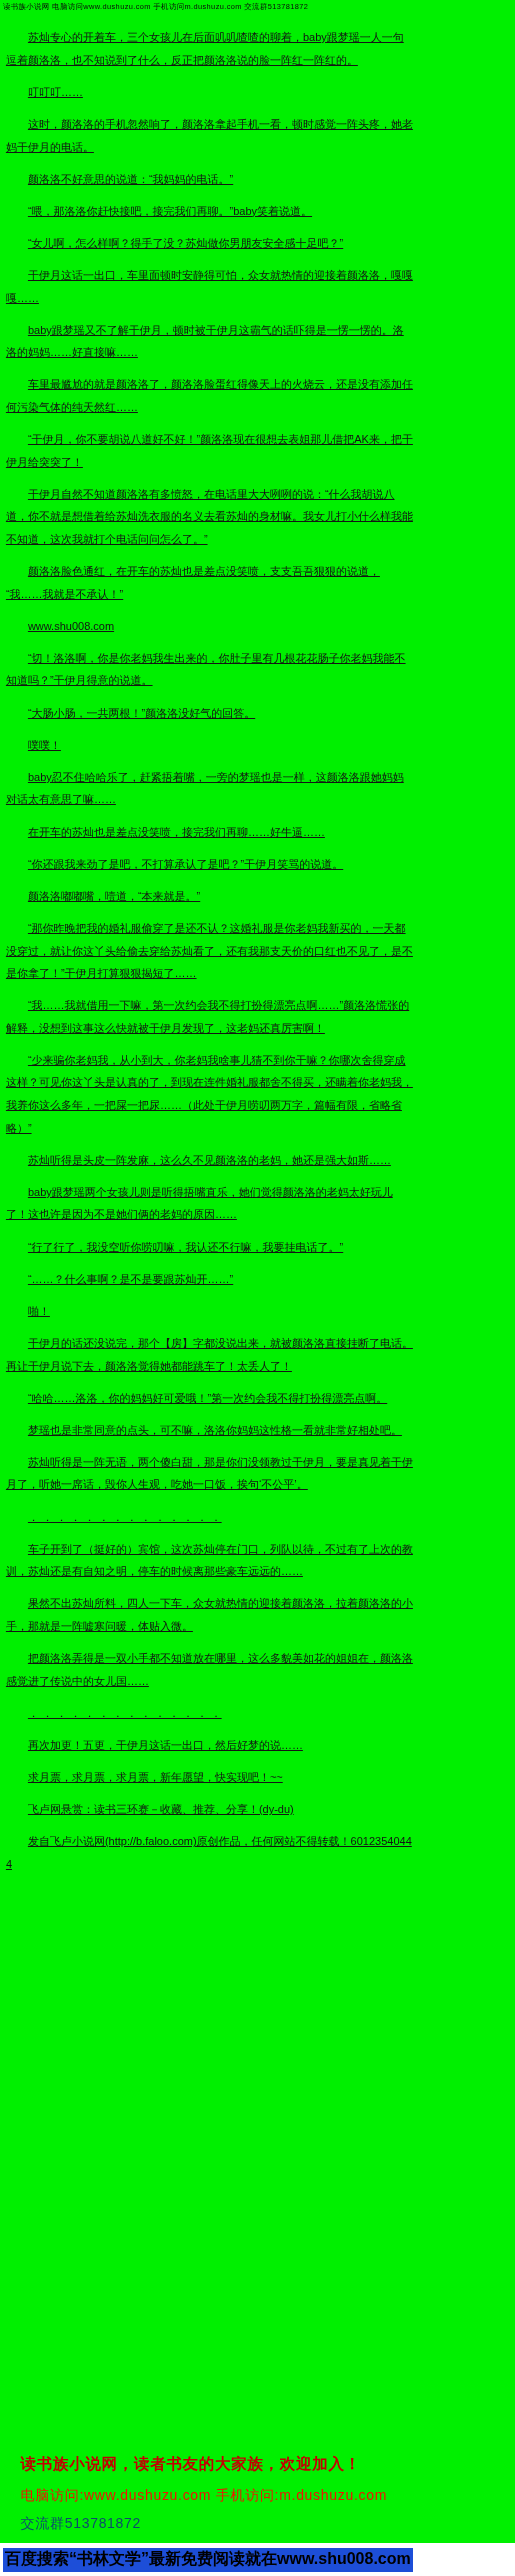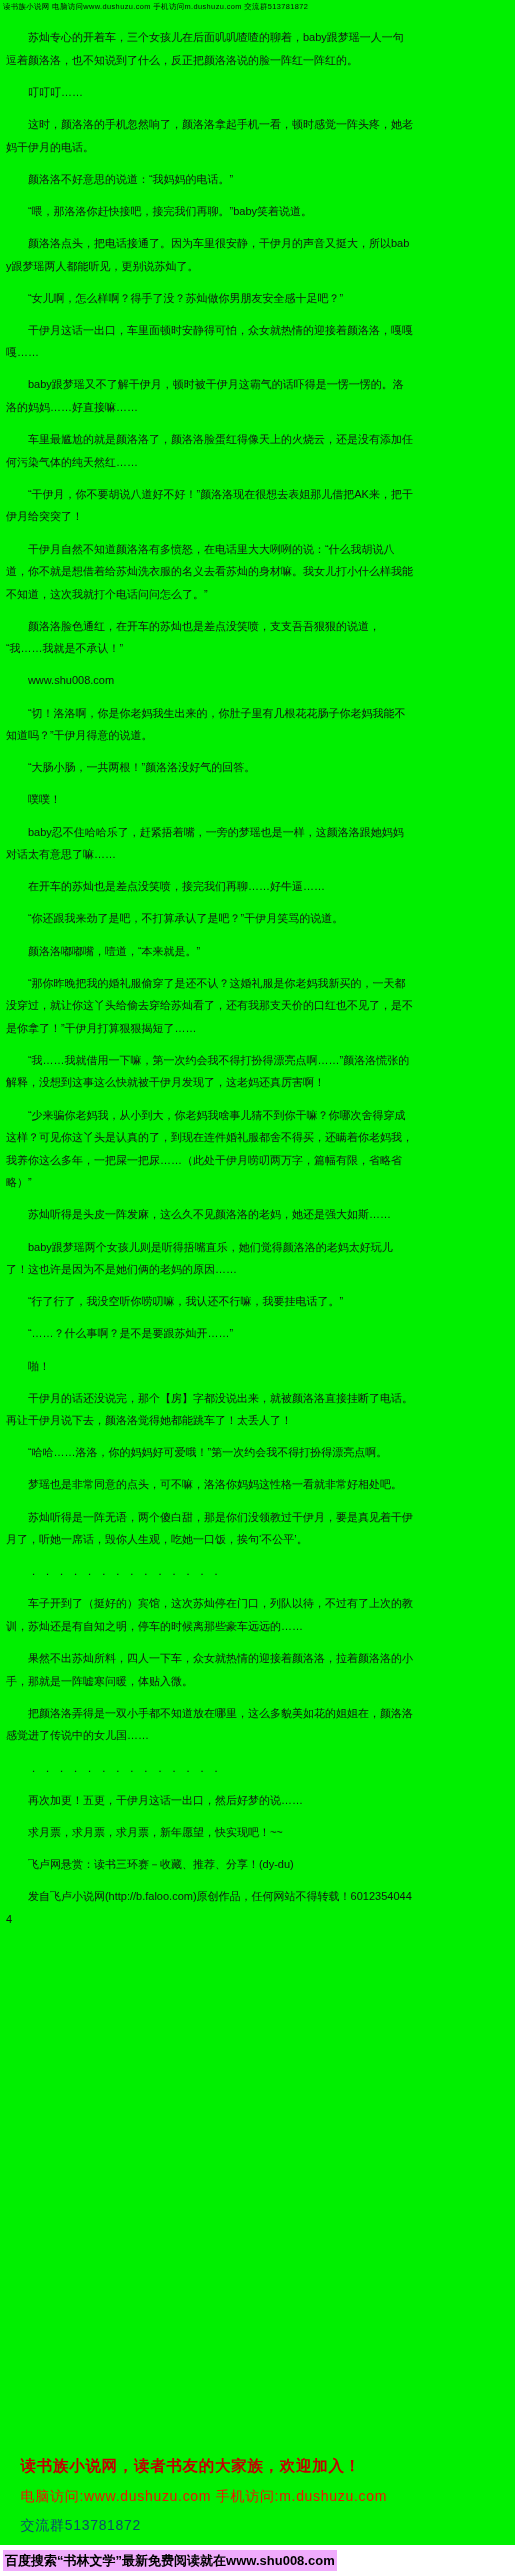--- a/index.html
+++ b/index.html
@@ -19,20 +19,21 @@
     min-height: 2576px;
   }
   .tiny-header {
     font-size: 7.4px;
     color: #0a0a0a;
     padding: 2.2px 2.9px 0 2.9px;
     letter-spacing: 0.4px;
   }
   .content {
     padding: 4.4px 7.4px 0 5.9px;
+    text-decoration: underline;
   }
   .para {
     font-size: 11px;
     line-height: 2.05;
     margin: 9.6px 0;
     text-indent: 2em;
     color: #121212;
     word-break: break-all;
   }
   .footer-red {
@@ -59,42 +60,41 @@
   }
   .bottom-bar {
     background: #ffffff;
     width: 516px;
     min-height: 31px;
     display: flex;
     align-items: center;
     padding: 4.4px 2.9px;
   }
   .bottom-bar .hl {
-    background: #f0abfc;
+    background: #1d4ed8;
     color: #000000;
     font-weight: bold;
-    font-size: 13px;
+    font-size: 16px;
     padding: 1.5px 2.2px;
   }
 </style>
 </head>
 <body>
 
 <div class="page">
 
   <div class="tiny-header">读书族小说网 电脑访问www.dushuzu.com 手机访问m.dushuzu.com 交流群513781872</div>
 
   <div class="content">
 
   <p class="para">苏灿专心的开着车，三个女孩儿在后面叽叽喳喳的聊着，baby跟梦瑶一人一句逗着颜洛洛，也不知说到了什么，反正把颜洛洛说的脸一阵红一阵红的。</p>
       <p class="para">叮叮叮……</p>
       <p class="para">这时，颜洛洛的手机忽然响了，颜洛洛拿起手机一看，顿时感觉一阵头疼，她老妈干伊月的电话。</p>
       <p class="para">颜洛洛不好意思的说道：“我妈妈的电话。”</p>
       <p class="para">“喂，那洛洛你赶快接吧，接完我们再聊。”baby笑着说道。</p>
-      <p class="para">颜洛洛点头，把电话接通了。因为车里很安静，干伊月的声音又挺大，所以baby跟梦瑶两人都能听见，更别说苏灿了。</p>
       <p class="para">“女儿啊，怎么样啊？得手了没？苏灿做你男朋友安全感十足吧？”</p>
       <p class="para">干伊月这话一出口，车里面顿时安静得可怕，众女就热情的迎接着颜洛洛，嘎嘎嘎……</p>
       <p class="para">baby跟梦瑶又不了解干伊月，顿时被干伊月这霸气的话吓得是一愣一愣的。洛洛的妈妈……好直接嘛……</p>
       <p class="para">车里最尴尬的就是颜洛洛了，颜洛洛脸蛋红得像天上的火烧云，还是没有添加任何污染气体的纯天然红……</p>
       <p class="para">“干伊月，你不要胡说八道好不好！”颜洛洛现在很想去表姐那儿借把AK来，把干伊月给突突了！</p>
       <p class="para">干伊月自然不知道颜洛洛有多愤怒，在电话里大大咧咧的说：“什么我胡说八道，你不就是想借着给苏灿洗衣服的名义去看苏灿的身材嘛。我女儿打小什么样我能不知道，这次我就打个电话问问怎么了。”</p>
       <p class="para">颜洛洛脸色通红，在开车的苏灿也是差点没笑喷，支支吾吾狠狠的说道，“我……我就是不承认！”</p>
       <p class="para">www.shu008.com</p>
       <p class="para">“切！洛洛啊，你是你老妈我生出来的，你肚子里有几根花花肠子你老妈我能不知道吗？”干伊月得意的说道。</p>
       <p class="para">“大肠小肠，一共两根！”颜洛洛没好气的回答。</p>

